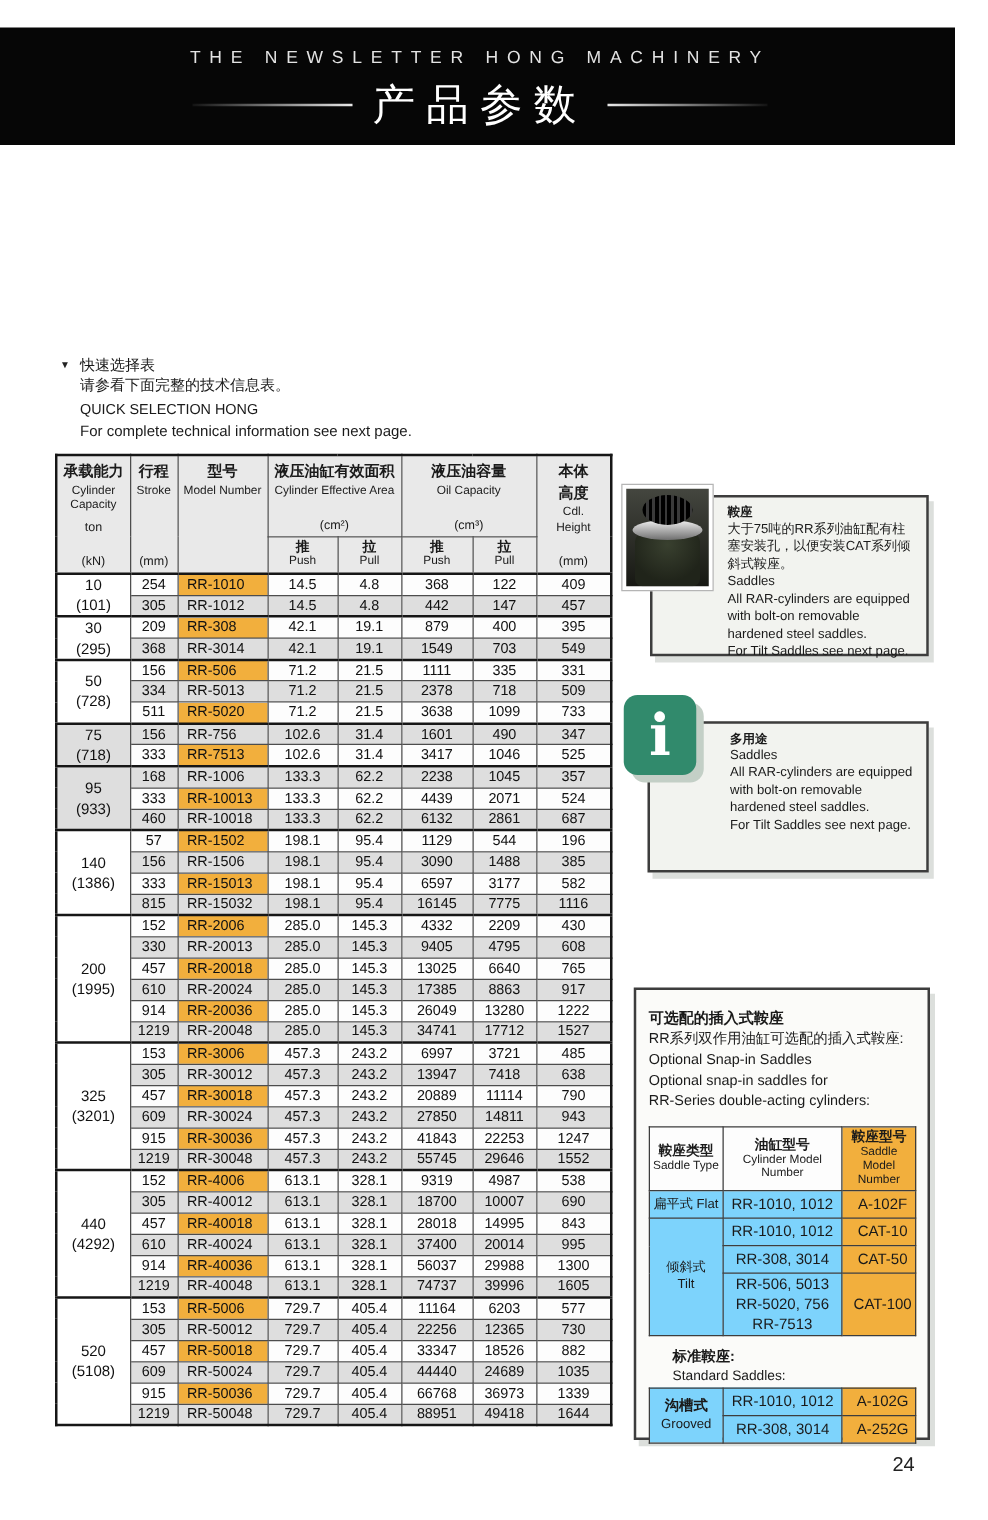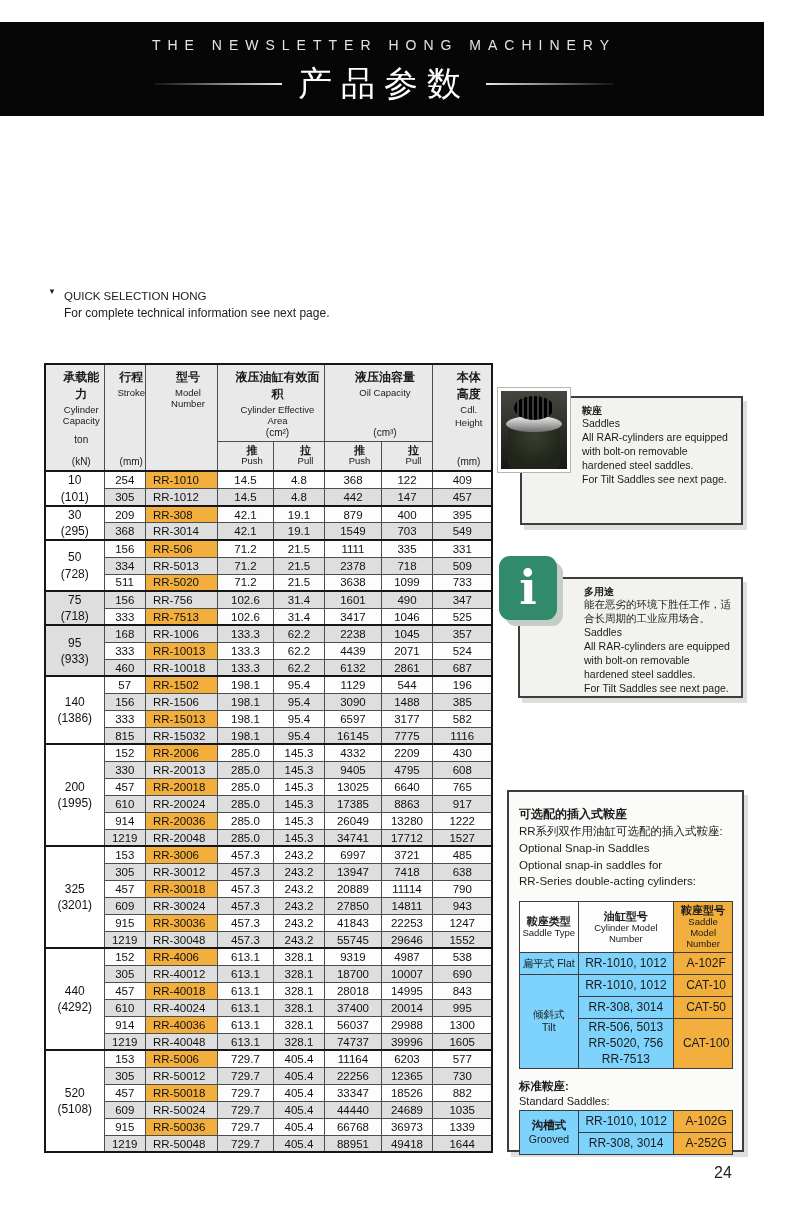--- a/index.html
+++ b/index.html
@@ -24,21 +24,21 @@
   
   .intro { position:absolute; left:48px; top:284px; font-size:12px; line-height:1.35; }
   .intro-marker { position:absolute; left:0; top:3px; font-size:8px; color:#222; }
   .intro-txt { margin-left:16px; }
   .intro-en { margin-top:5px; font-size:11.5px; }
 
   
   .tbl-wrap { position:absolute; left:44px; top:363px; }
   table.main { border-collapse:collapse; table-layout:fixed; border:2px solid #161616; }
   table.main th, table.main td { border:1px solid #4d4d4d; overflow:hidden; }
-  table.main thead th { background:#e9e9e9; vertical-align:top; font-weight:normal;padding-left:13px; }
+  table.main thead th { background:#e9e9e9; vertical-align:top; font-weight:normal; }
   .hzh { font-size:12px; font-weight:bold; padding-top:4px; }
   .hen { font-size:9.5px; line-height:1.15; margin-top:2px; }
   .hunit { font-size:10px; }
   .hcol { display:flex; flex-direction:column; align-items:center; height:100%; }
   .hcol .bottom { margin-top:auto; padding-bottom:3px; }
   th.cap-h, th.stroke-h, th.model-h, th.height-h { height:95px; }
   th.grp-h { height:65px; }
   th.sub-h { height:30px; background:#e9e9e9; }
   th.model-h { background:#F2AF3D; }
   .sub-zh { font-size:11px; font-weight:bold; line-height:1.1; padding-top:2px; }
@@ -73,21 +73,21 @@
   table.side { border-collapse:collapse; margin-top:11px; }
   table.side th, table.side td { border:1.5px solid #3d3d3d; text-align:center; background:#7dd3fc; }
   table.side th { background:#fdfdfd; font-weight:normal; padding:2px 1px; }
   table.side th.orange, table.side td.orange { background:#F2AF3D; }
   .s-zh { font-size:11px; font-weight:bold; line-height:1.2; }
   .s-en { font-size:9.5px; line-height:1.15; }
   td.type-cell { font-size:10.5px; width:60px; line-height:1.25; }
   td.model-col { width:99px; font-size:12px; height:22px; line-height:1.35; }
   td.saddle-col { width:60px; font-size:12px; text-align:left; padding-left:6px; }
 
-  .std-label { margin-top:10px; font-size:11px; line-height:1.3; }
+  .std-label { margin-top:10px; font-size:11px; line-height:1.3;margin-left:19px; }
   .std-label .t-zh { font-size:11.5px; }
 
   .page-num { position:absolute; left:714px; top:1164px; font-size:16px; color:#222; }
 </style>
 </head>
 <body>
 
 <div class="page">
 
   <div class="masthead">
@@ -96,20 +96,22 @@
       <div class="mast-line l"></div>
       <div class="mast-title">产品参数</div>
       <div class="mast-line r"></div>
     </div>
   </div>
 
 
   <div class="intro">
     <span class="intro-marker">▼</span>
     <div class="intro-txt">
+      <div>快速选择表</div>
+      <div>请参看下面完整的技术信息表。</div>
       <div class="intro-en">QUICK SELECTION HONG</div>
       <div>For complete technical information see next page.</div>
     </div>
   </div>
 
   <div class="tbl-wrap">
     <table class="main">
       <colgroup>
         <col style="width:59px">
           <col style="width:38px">
@@ -586,35 +588,35 @@
             <td>88951</td>
             <td>49418</td>
             <td>1644</td>
           </tr>
         </tbody>
     </table>
   </div>
 
   <div class="panel saddles-panel">
     <div class="t-zh">鞍座</div>
+    <div>大于75吨的RR系列油缸配有柱塞安装孔，以便安装CAT系列倾斜式鞍座。</div>
     <div>Saddles</div>
     <div>All RAR-cylinders are equipped with bolt-on removable hardened steel saddles.</div>
     <div>For Tilt Saddles see next page.</div>
   </div>
   <div class="photo">
     <div class="photo-in">
       <div class="ph-body"></div>
       <div class="ph-ring"></div>
       <div class="ph-cap"></div>
     </div>
   </div>
 
   <div class="panel info-panel">
     <div class="t-zh">多用途</div>
-    <div>能在恶劣的环境下胜任工作，适合长周期的工业应用场合。</div>
     <div>Saddles</div>
     <div>All RAR-cylinders are equipped with bolt-on removable hardened steel saddles.</div>
     <div>For Tilt Saddles see next page.</div>
   </div>
   <div class="info-icon">
     <span>i</span>
   </div>
 
   <div class="panel snapin-panel">
     <div class="t-zh">可选配的插入式鞍座</div>

